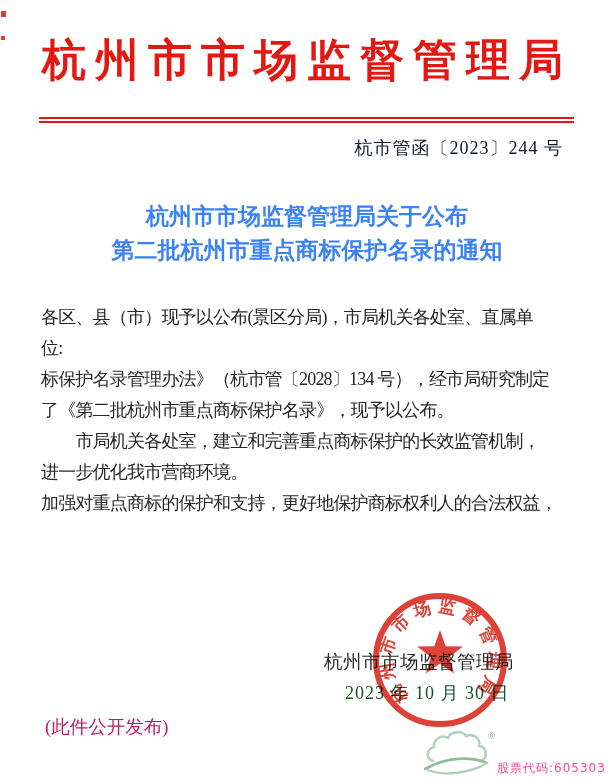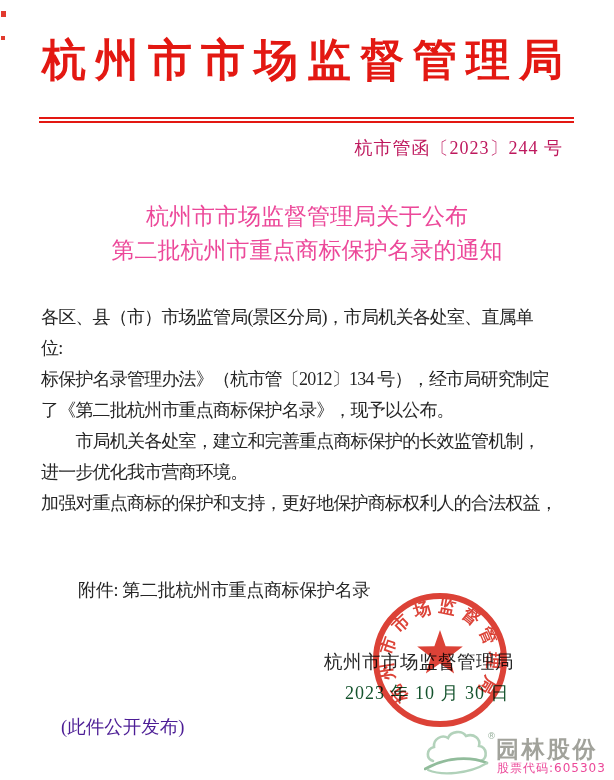--- a/index.html
+++ b/index.html
@@ -9,39 +9,39 @@
   .speck{position:absolute;background:#e23a2e;}
   .speck1{left:1px;top:11px;width:5px;height:6px;}
   .speck2{left:1px;top:36px;width:4px;height:4px;}
 
   .agency-header{position:absolute;top:31px;left:0;right:0;text-align:center;
       font-size:44px;font-weight:bold;color:#e31812;letter-spacing:9px;white-space:nowrap;}
 
   .red-rule{position:absolute;top:117px;left:39px;right:40px;height:2px;
       border-top:2px solid #e31812;border-bottom:2px solid #e31812;}
 
-  .doc-number{position:absolute;top:136px;right:51px;font-size:18px;color:#be185d;
+  .doc-number{position:absolute;top:136px;right:51px;font-size:18px;color:#0f172a;
       letter-spacing:1px;white-space:nowrap;}
 
   .doc-title{position:absolute;top:200px;left:0;right:0;text-align:center;
-      font-weight:normal;font-size:23px;line-height:34px;color:#ec4899;}
+      font-weight:bold;font-size:23px;line-height:34px;color:#3b82f6;}
 
   .body-text{position:absolute;top:302px;left:41px;right:30px;font-size:18px;
       line-height:31px;letter-spacing:-0.8px;color:#262626;}
   .body-line{white-space:nowrap;height:31px;}
 
   .attachment{position:absolute;top:578px;left:78px;font-size:18px;color:#262626;
       letter-spacing:-0.3px;white-space:nowrap;}
 
   .signature{position:absolute;top:649px;left:324px;font-size:18.5px;color:#262626;
       letter-spacing:0.5px;white-space:nowrap;}
   .sign-date{position:absolute;top:681px;left:345px;font-size:18px;color:#14532d;
       letter-spacing:1px;white-space:nowrap;}
 
-  .footer-note{position:absolute;top:714px;left:61px;font-size:18.5px;color:#4c1d95;
+  .footer-note{position:absolute;top:714px;left:45px;font-size:18.5px;color:#be185d;
       white-space:nowrap;}
 
   .seal{position:absolute;left:368px;top:588px;width:144px;height:144px;
       opacity:0.88;mix-blend-mode:multiply;}
   .seal text{font-family:"Liberation Serif","DejaVu Serif",serif;font-weight:bold;}
 
   .watermark-cloud{position:absolute;left:424px;top:730px;width:72px;height:48px;opacity:0.9;}
   .wm-reg{position:absolute;left:487px;top:731px;font-size:9px;color:#9bb3a0;
       font-family:"DejaVu Sans",sans-serif;}
   .wm-name{position:absolute;left:496px;top:734px;font-size:23px;font-weight:600;
@@ -62,30 +62,29 @@
   <div class="red-rule"></div>
 
   <div class="doc-number">杭市管函〔2023〕244 号</div>
 
   <div class="doc-title">
     <div>杭州市市场监督管理局关于公布</div>
     <div>第二批杭州市重点商标保护名录的通知</div>
   </div>
 
   <div class="body-text">
-      <div class="body-line">各区、县（市）市场监管局(景区分局)，市局机关各处室、直属单</div>
+      <div class="body-line">各区、县（市）现予以公布(景区分局)，市局机关各处室、直属单</div>
       <div class="body-line">位:</div>
-      <div class="body-line">标保护名录管理办法》（杭市管〔2012〕134 号），经市局研究制定</div>
+      <div class="body-line">标保护名录管理办法》（杭市管〔2028〕134 号），经市局研究制定</div>
       <div class="body-line">了《第二批杭州市重点商标保护名录》，现予以公布。</div>
       <div class="body-line">　　市局机关各处室，建立和完善重点商标保护的长效监管机制，</div>
       <div class="body-line">进一步优化我市营商环境。</div>
       <div class="body-line">加强对重点商标的保护和支持，更好地保护商标权利人的合法权益，</div>
     </div>
 
-  <div class="attachment">附件: 第二批杭州市重点商标保护名录</div>
 
   <div class="signature">杭州市市场监督管理局</div>
 
   <div class="sign-date">2023 年 10 月 30 日</div>
 
   <svg class="seal" viewBox="0 0 144 144" xmlns="http://www.w3.org/2000/svg">
     <circle cx="72" cy="72" r="64" fill="none" stroke="#d7281b" stroke-width="6"></circle>
     <polygon fill="#d7281b" points="72,42 77.64,58.23 94.83,58.58 81.13,68.97 86.11,85.42 72,75.6 57.89,85.42 62.87,68.97 49.17,58.58 66.36,58.23"></polygon>
     <defs>
       <path id="sealArc" d="M 41.15 108.77 A 48 48 0 1 1 102.85 108.77" fill="none"></path>
@@ -96,16 +95,15 @@
   </svg>
 
   <div class="footer-note">(此件公开发布)</div>
 
   <svg class="watermark-cloud" viewBox="0 0 72 48" xmlns="http://www.w3.org/2000/svg">
     <path d="M9,31 C2,29 2,19 10,17 C9,9 18,4 24,8 C27,1 38,0 42,6 C50,3 57,9 55,16 C63,17 64,28 57,31" fill="none" stroke="#abceb4" stroke-width="2.6" stroke-linecap="round"></path>
     <path d="M1,39 C22,27 46,26 63,33" fill="none" stroke="#86b591" stroke-width="2.6" stroke-linecap="round"></path>
     <path d="M63,33 C45,44 18,46 4,40" fill="none" stroke="#a8cdb2" stroke-width="2.2" stroke-linecap="round"></path>
   </svg>
   <span class="wm-reg">®</span>
-  <div class="wm-name">园林股份</div>
   <div class="wm-code">股票代码:605303</div>
 
 </div>
 
 </body></html>

